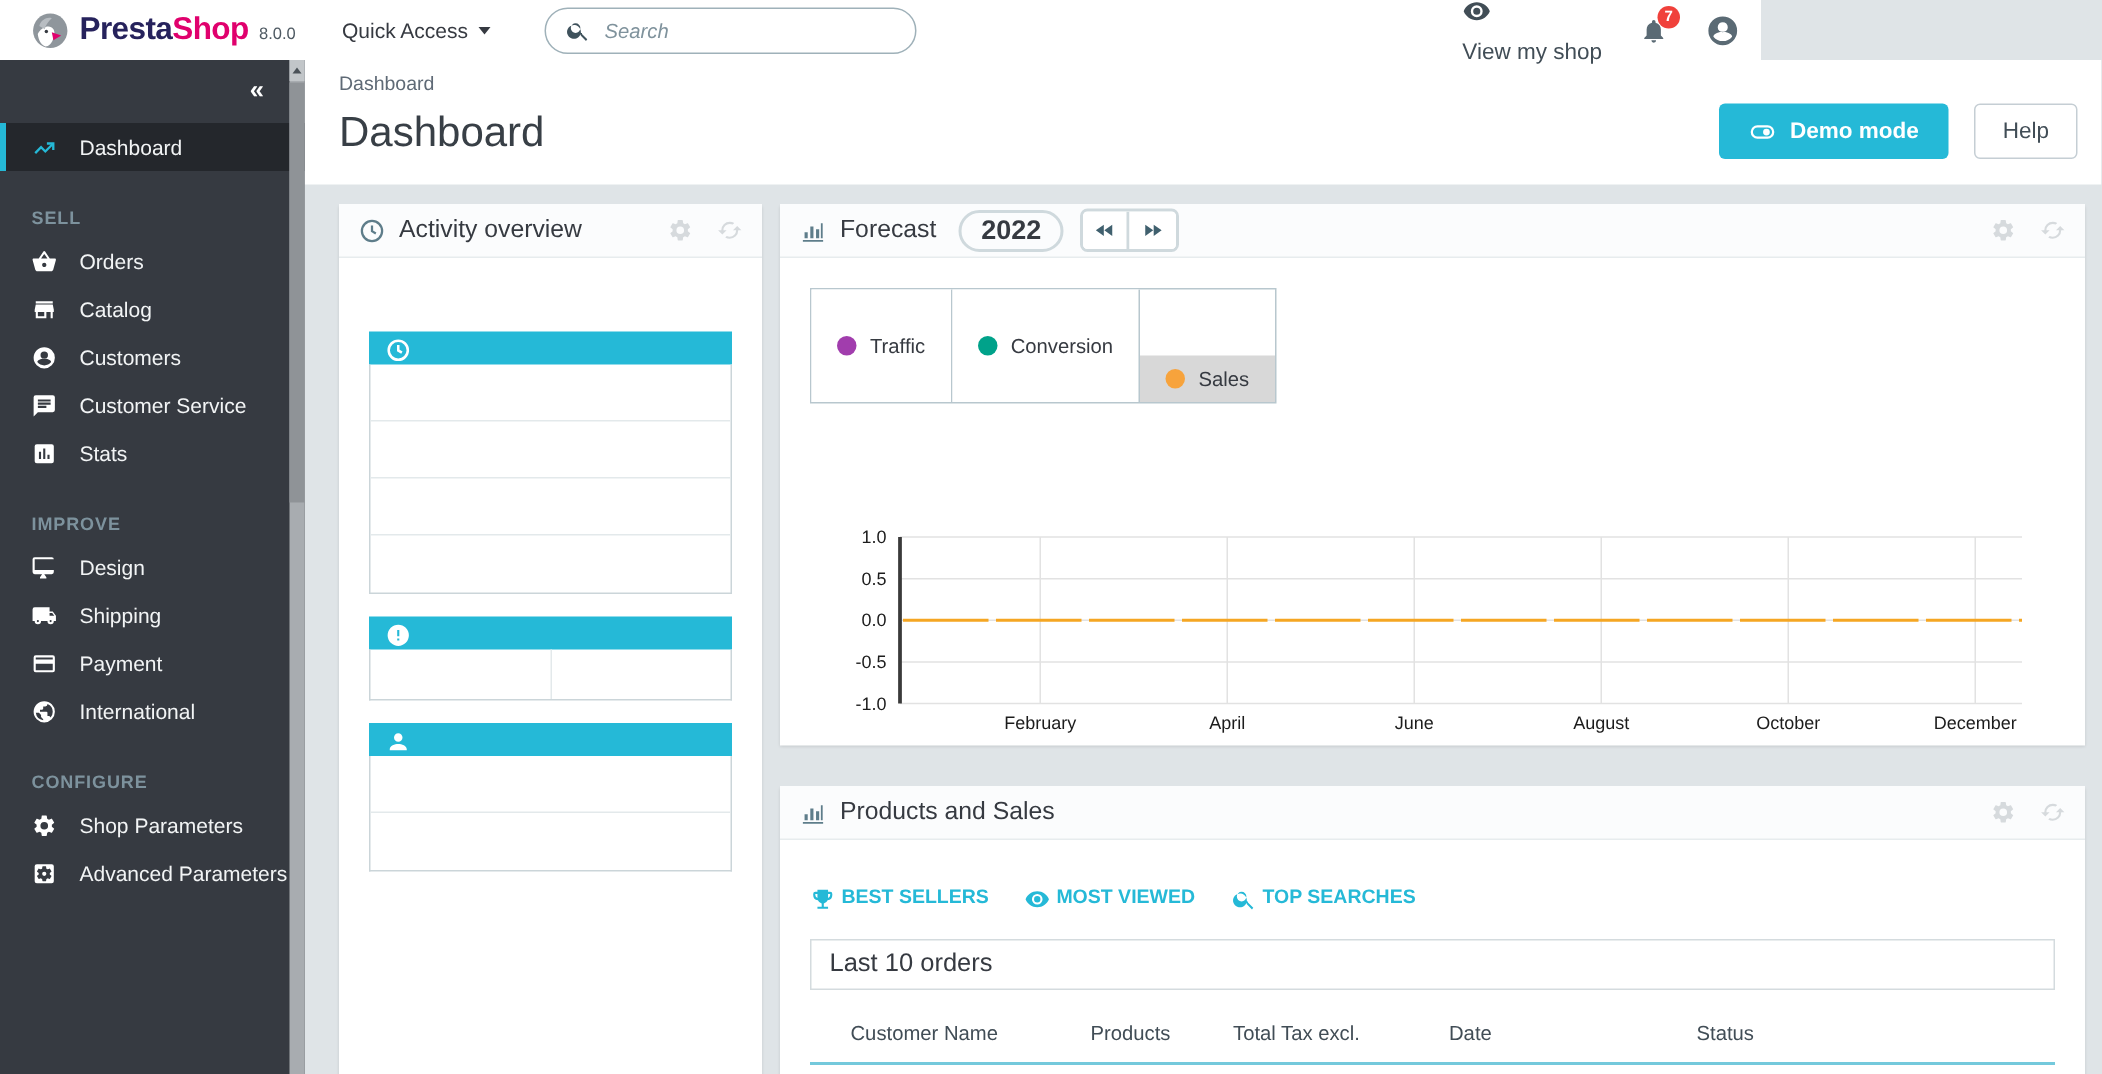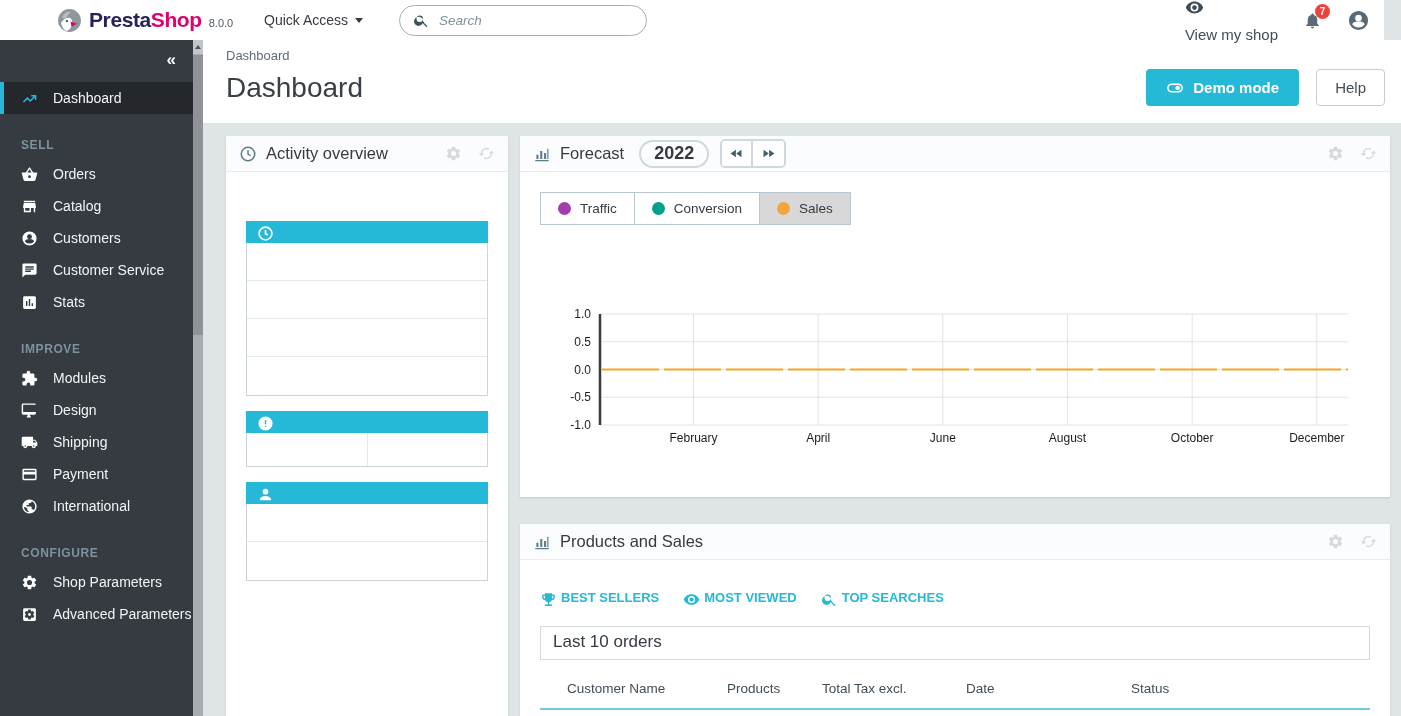--- a/index.html
+++ b/index.html
@@ -1,20 +1,20 @@
 <!DOCTYPE html>
 <html><head>
 <meta charset="utf-8">
 <style>
   * { box-sizing: border-box; margin: 0; padding: 0; }
   html,body { width:1401px; height:716px; overflow:hidden; }
   body { font-family:"Liberation Sans", sans-serif; background:#dfe4e7; position:relative; }
 
   
-  .topbar { position:absolute; top:0; left:0; width:1384px; height:40px; background:#fff; display:flex; align-items:center; z-index:30;padding-left:36px; }
+  .topbar { position:absolute; top:0; left:0; width:1174px; height:40px; background:#fff; display:flex; align-items:center; z-index:30; }
   .brand { display:flex; align-items:center; padding-left:21px; width:215px; }
   .brand-mark { width:25px; height:25px; margin-right:7px; }
   .brand-word { font-size:21px; font-weight:bold; letter-spacing:-0.4px; }
   .brand-word .p1 { color:#26225c; }
   .brand-word .p2 { color:#e0006d; }
   .brand-ver { font-size:11px; color:#4f5a63; margin-left:7px; margin-top:6px; }
   .quick-access { display:flex; align-items:center; gap:7px; margin-left:13px; font-size:14px; color:#363a41; cursor:pointer; }
   .caret-down { width:0; height:0; border-left:4px solid transparent; border-right:4px solid transparent; border-top:5px solid #363a41; display:inline-block; }
   .searchbox { margin-left:36px; width:248px; height:31px; border:1px solid #9fb1b9; border-radius:16px; display:flex; align-items:center; padding:0 13px; gap:9px; color:#3f525c; }
   .searchbox input { border:none; outline:none; flex:1; font-size:13.5px; font-style:italic; color:#56666f; background:transparent; font-family:"Liberation Sans",sans-serif; }
@@ -84,21 +84,21 @@
   
   .col-right { margin-left:12px; width:870px; }
   .forecast { height:361px; position:relative; }
   .year-pill { margin-left:15px; border:2px solid #cfd9dd; border-radius:17px; padding:1px 13px 2px; font-size:18px; font-weight:bold; color:#363a41; }
   .pager { margin-left:11px; display:flex; border:2px solid #cfd9dd; border-radius:5px; overflow:hidden; }
   .pager .pg-btn { width:31px; height:25px; display:flex; align-items:center; justify-content:center; background:#fff; cursor:pointer; color:#40606e; }
   .pager .pg-btn:first-child { border-right:2px solid #cfd9dd; }
   .pager svg { width:15px; height:15px; }
   .series-tabs { display:inline-flex; border:1px solid #b8c7ce; margin:20px 0 0 20px; }
   .s-tab { display:flex; align-items:center; gap:9px; padding:8px 17px; border-right:1px solid #b8c7ce; font-size:13.5px; color:#363a41; background:#fff; cursor:pointer; white-space:nowrap; }
-  .s-tab:last-child { border-right:none; }
+  .s-tab:last-child { border-right:none;margin-top:44px; }
   .s-tab.active { background:#d8d8d8; }
   .s-dot { width:13px; height:13px; border-radius:50%; flex:none; }
   .chart-wrap { margin:84px 0 0 18px; }
 
   
   .products { margin-top:27px; height:420px; }
   .ps-tabs { display:flex; align-items:center; margin:21px 20px 0; gap:24px; }
   .ps-tab { display:flex; align-items:center; gap:7px; font-size:13px; font-weight:bold; color:#25b9d7; cursor:pointer; padding:9px 0; }
   .ps-tab.active { background:#25b9d7; color:#fff; border-radius:3px; padding:9px 16px; }
   .ps-tab .pt-ic { width:14px; height:14px; flex:none; }
@@ -199,28 +199,20 @@
       </div>
       <div class="menu-item">
         <span class="mi-ic">
           <svg class="ic" viewBox="0 0 24 24">
             <path fill="currentColor" d="M19 3H5a2 2 0 0 0-2 2v14a2 2 0 0 0 2 2h14a2 2 0 0 0 2-2V5a2 2 0 0 0-2-2zM9 17H7v-7h2v7zm4 0h-2V7h2v10zm4 0h-2v-4h2v4z"></path>
           </svg>
         </span>
         <span>Stats</span>
       </div>
       <div class="menu-section">IMPROVE</div>
-      <div class="menu-item">
-        <span class="mi-ic">
-          <svg class="ic" viewBox="0 0 24 24">
-            <path fill="currentColor" d="M20.5 11H19V7a2 2 0 0 0-2-2h-4V3.5a2.5 2.5 0 0 0-5 0V5H4a2 2 0 0 0-2 2v3.8h1.5a2.7 2.7 0 0 1 0 5.4H2V20a2 2 0 0 0 2 2h3.8v-1.5a2.7 2.7 0 0 1 5.4 0V22H17a2 2 0 0 0 2-2v-4h1.5a2.5 2.5 0 0 0 0-5z"></path>
-          </svg>
-        </span>
-        <span>Modules</span>
-      </div>
       <div class="menu-item">
         <span class="mi-ic">
           <svg class="ic" viewBox="0 0 24 24">
             <path fill="currentColor" d="M21 2H3a2 2 0 0 0-2 2v12a2 2 0 0 0 2 2h7l-2 3v1h6v-1l-2-3h7a2 2 0 0 0 2-2V4a2 2 0 0 0-2-2zm0 12H3V4h18v10z"></path>
           </svg>
         </span>
         <span>Design</span>
       </div>
       <div class="menu-item">
         <span class="mi-ic">

